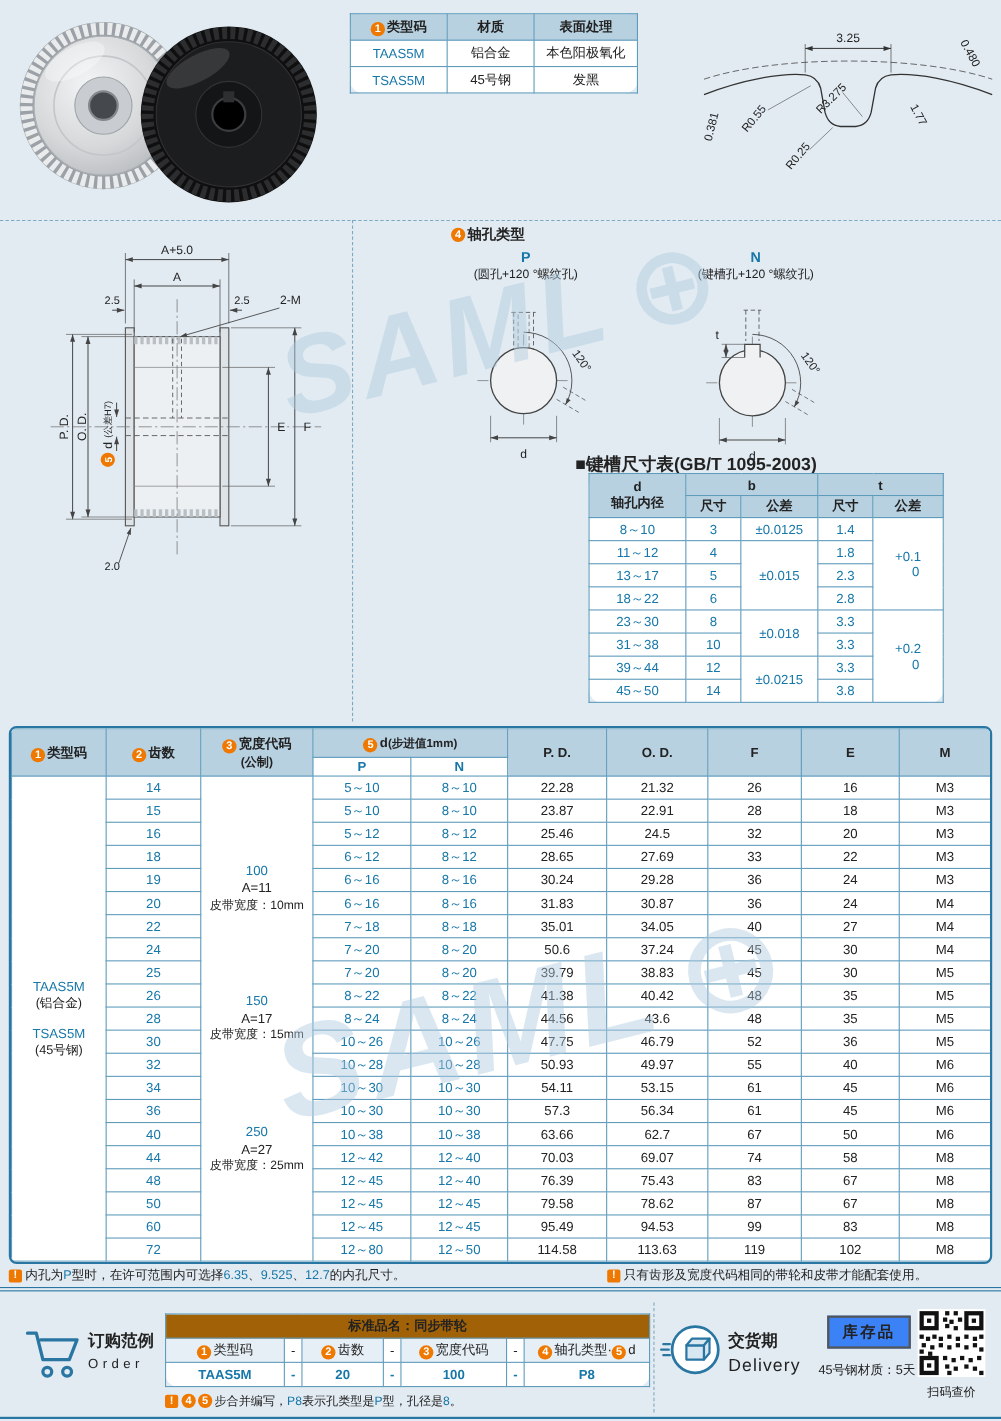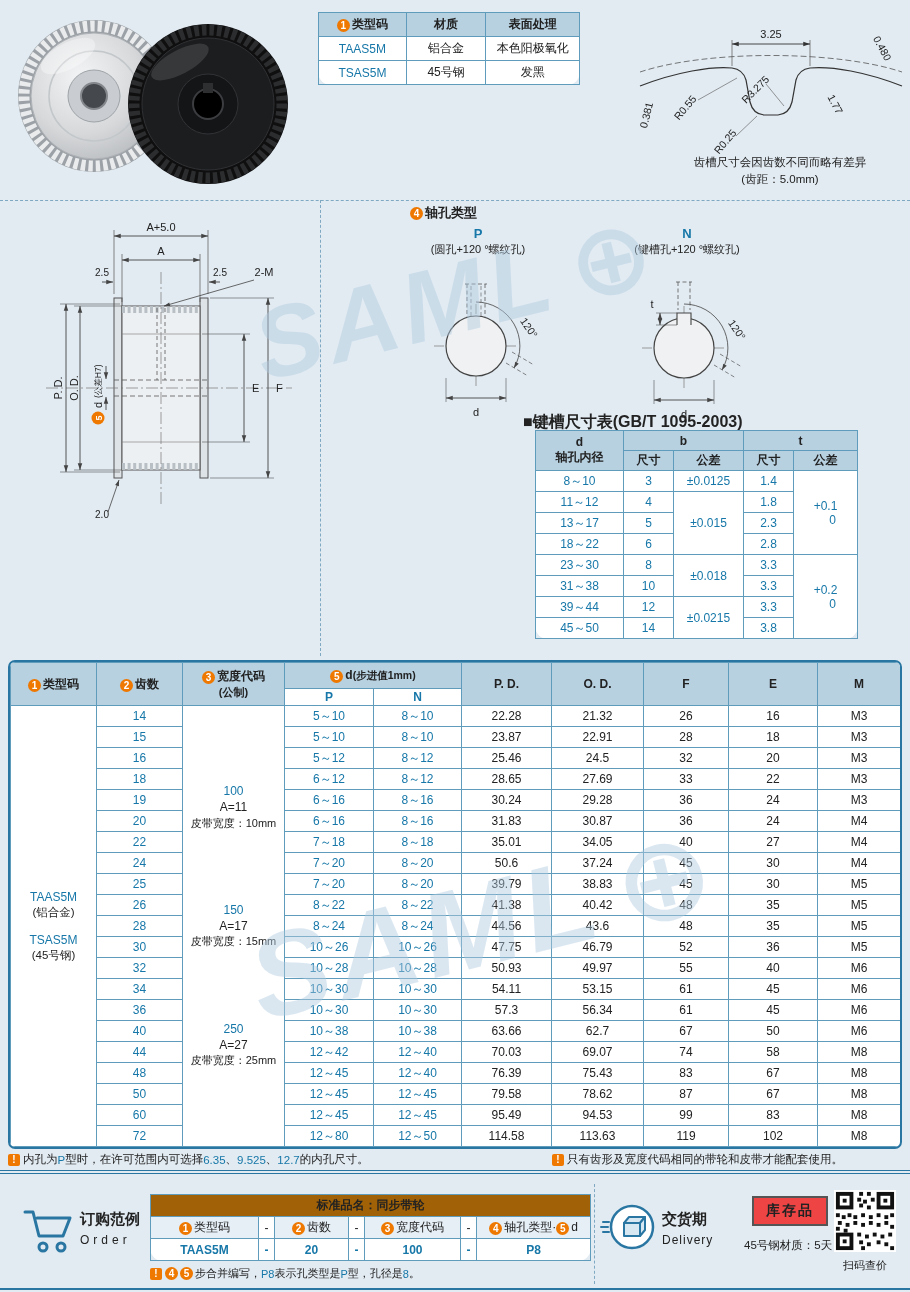--- a/index.html
+++ b/index.html
@@ -47,21 +47,21 @@
   .order-table .oval { color:#1677a8; font-weight:bold; }
   
   .hline-dashed { border-top:1px dashed #7fa8c2; height:0; }
   .vline-dashed { border-left:1px dashed #7fa8c2; width:0; }
   .dbl-line { height:4px; border-top:1.5px solid #2a76a2; border-bottom:1px solid #2a76a2; }
   .note-line { font-size:11.5px; color:#222; display:flex; align-items:center; white-space:nowrap; }
   .note-line .blue { font-weight:normal; }
   .watermark { position:absolute; display:flex; align-items:center; gap:16px; transform:rotate(-14deg);
                color:#b0cbe0; opacity:0.45; pointer-events:none; z-index:6; font-weight:bold; font-style:italic; }
   .wm-text { letter-spacing:6px; }
-  .stock-box { border:2px solid #555; background:#ef4444; display:flex; align-items:center; justify-content:center;
+  .stock-box { border:2px solid #555; background:#3b82f6; display:flex; align-items:center; justify-content:center;
                font-size:14px; font-weight:bold; letter-spacing:2px; color:#222; }
   svg text { font-family:"Liberation Sans","DejaVu Sans",sans-serif; }
 </style>
 </head>
 <body>
 
 <div class="page">
 
   <svg class="abs" style="left:10px;top:8px" width="170" height="175" viewBox="0 0 170 175">
     <defs>
@@ -131,24 +131,20 @@
     <line x1="130" y1="60" x2="148" y2="82" stroke="#555" stroke-width="0.6"></line>
     <line x1="100" y1="112" x2="121" y2="92" stroke="#555" stroke-width="0.6"></line>
     <text x="135" y="14" text-anchor="middle" font-size="11" fill="#222">3.25</text>
     <text transform="rotate(62 243 26)" x="243" y="26" text-anchor="middle" font-size="10.5" fill="#222">0.480</text>
     <text transform="rotate(-50 52 86)" x="52" y="86" text-anchor="middle" font-size="10.5" fill="#222">R0.55</text>
     <text transform="rotate(-45 122 68)" x="122" y="68" text-anchor="middle" font-size="10.5" fill="#222">R3.275</text>
     <text transform="rotate(62 196 82)" x="196" y="82" text-anchor="middle" font-size="10.5" fill="#222">1.77</text>
     <text transform="rotate(-76 14 92)" x="14" y="92" text-anchor="middle" font-size="10.5" fill="#222">0.381</text>
     <text transform="rotate(-50 92 120)" x="92" y="120" text-anchor="middle" font-size="10.5" fill="#222">R0.25</text>
   </svg>
-  <div class="abs dark" style="left:652px;top:154px;width:256px;text-align:center;font-size:11.5px;line-height:1.5">
-    <div>齿槽尺寸会因齿数不同而略有差异</div>
-    <div>(齿距：5.0mm)</div>
-  </div>
 
   <div class="abs hline-dashed" style="left:0;top:200px;width:910px"></div>
   <div class="abs vline-dashed" style="left:320px;top:200px;height:456px"></div>
 
   <svg class="abs" style="left:22px;top:212px" width="292" height="320" viewBox="0 0 292 320">
     <defs>
       <marker id="arD" markerWidth="9" markerHeight="7" refX="8" refY="3" orient="auto-start-reverse">
           <path d="M0.5,0.5 L8,3 L0.5,5.5 z" fill="#444"></path>
         </marker>
     </defs>
@@ -720,21 +716,21 @@
       <polygon points="40,23 45,17 45,30 40,36"></polygon>
     </g>
     <g stroke="#2a76a2" stroke-width="2" stroke-linecap="round">
       <line x1="3" y1="22" x2="9" y2="22"></line>
         <line x1="1" y1="27" x2="8" y2="27"></line>
         <line x1="3" y1="32" x2="9" y2="32"></line>
     </g>
   </svg>
   <div class="abs" style="left:662px;top:1210px">
     <div class="bold dark" style="font-size:15px">交货期</div>
-    <div class="dark" style="font-size:12px;letter-spacing:1px;margin-top:4px">Delivery</div>
+    <div class="dark" style="font-size:16px;letter-spacing:1px;margin-top:4px">Delivery</div>
   </div>
   <div class="abs stock-box" style="left:752px;top:1196px;width:76px;height:30px">库存品</div>
   <div class="abs dark" style="left:744px;top:1238px;font-size:11.5px;white-space:nowrap">45号钢材质：5天</div>
   <svg class="abs" style="left:834px;top:1190px" width="62" height="62" viewBox="0 0 64 64">
     <rect width="64" height="64" fill="#fff"></rect>
     <g fill="#111">
       <rect x="2" y="2" width="18" height="18"></rect>
         <rect x="44" y="2" width="18" height="18"></rect>
         <rect x="2" y="44" width="18" height="18"></rect>
     </g>

